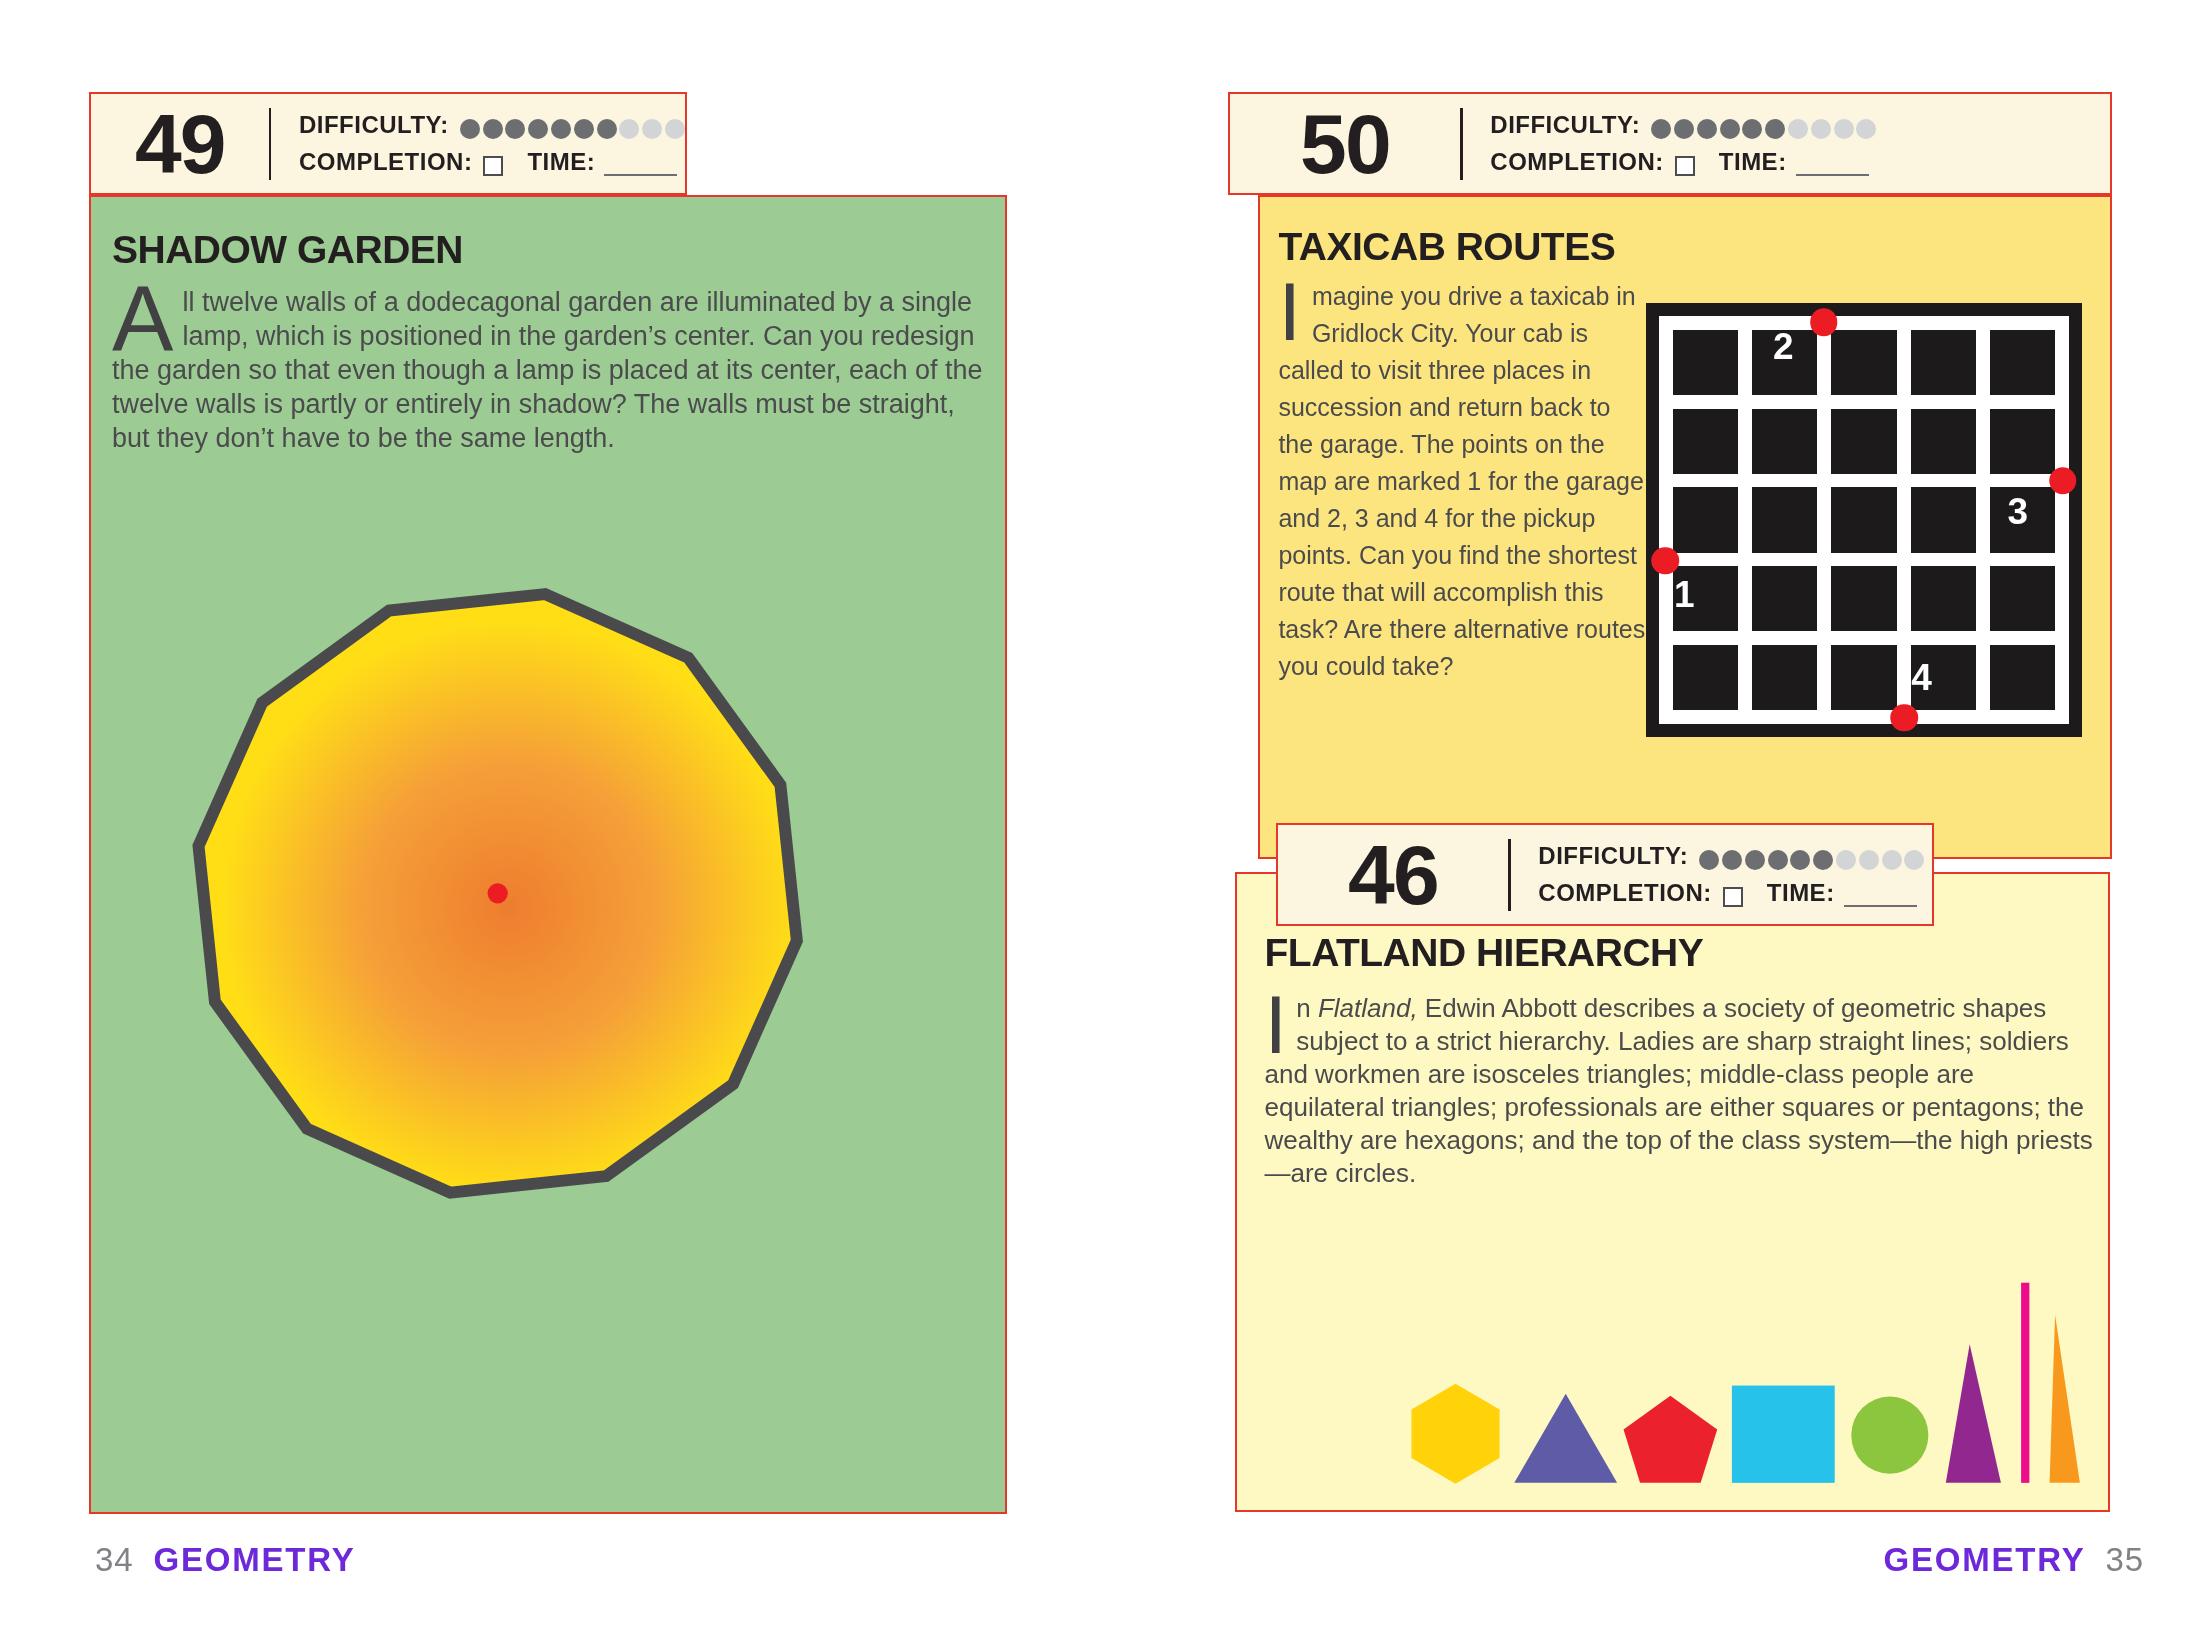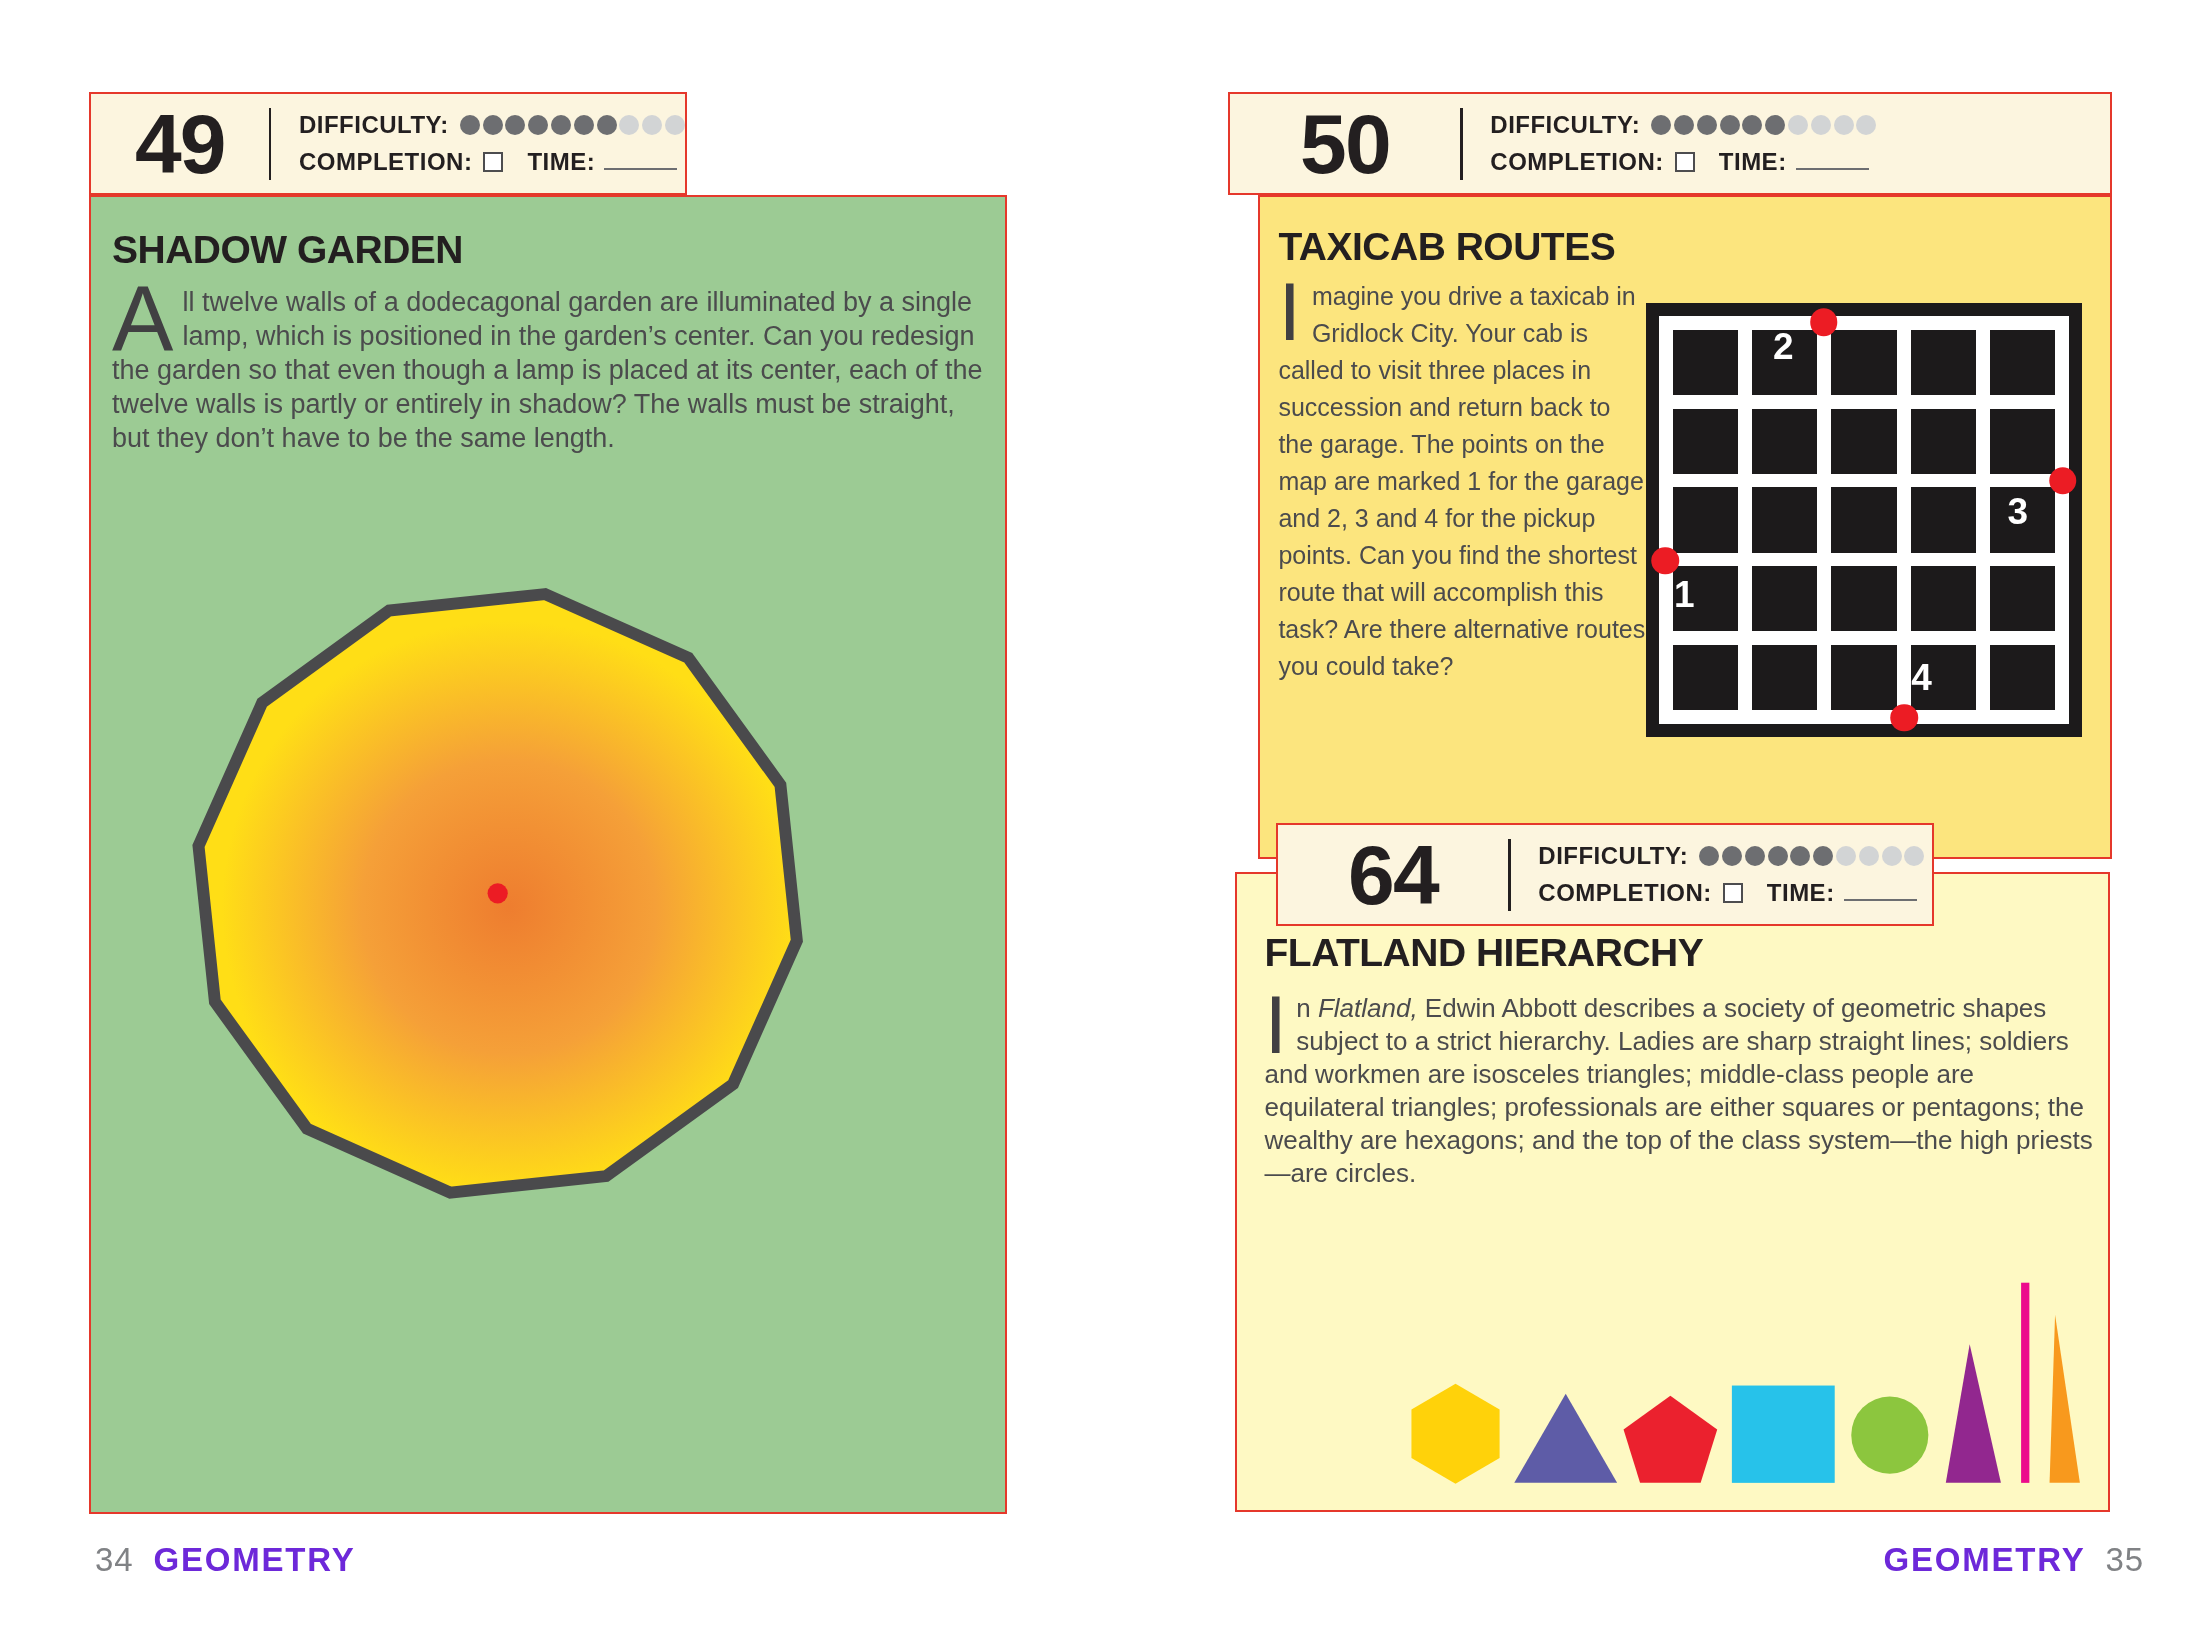--- a/index.html
+++ b/index.html
@@ -7,21 +7,21 @@
   body { font-family:"Liberation Sans", sans-serif; }
   .sheet { position:relative; width:2204px; height:1653px; background:#ffffff; overflow:hidden; }
 
   
   .pz-head { position:absolute; display:flex; align-items:center; background:#fcf5df;
              border:2.8px solid #e5382b; z-index:5; }
   .pz-num { width:230px; text-align:center; font-size:84px; font-weight:700; color:#231f20;
             line-height:1; letter-spacing:-1.8px; }
   .pz-div { width:2.8px; height:72px; background:#231f20; flex:0 0 auto; }
   .pz-meta { display:flex; flex-direction:column; gap:9.2px; padding-left:27.5px; }
-  .meta-row { display:flex; align-items:center; font-size:24px; font-weight:700;
+  .meta-row { display:flex; align-items:flex-end; font-size:24px; font-weight:700;
               letter-spacing:0.5px; color:#231f20; white-space:nowrap; }
   .dots { display:flex; gap:2.8px; margin-left:11px; }
   .dot { width:20px; height:20px; border-radius:50%; }
   .dot-filled { background:#6d6e71; }
   .dot-empty  { background:#d2d4d5; }
   .checkbox { width:20px; height:20px; border:2.8px solid #4d4d4f; background:#ffffff;
               margin:0 24px 0 11px; }
   .time-line { display:inline-block; width:73px; border-bottom:2.8px solid #6d6e71;
                height:16.5px; margin-left:9.2px; }
 
@@ -210,21 +210,21 @@
       <polygon points="472,128 523,165 505,223 439,223 421,165" fill="#eb212e"></polygon>
       <rect x="539" y="117" width="112" height="106" fill="#27c2ea"></rect>
       <circle cx="711" cy="171" r="42" fill="#8cc63e"></circle>
       <polygon points="798,72 832,223 772,223" fill="#92278f"></polygon>
       <rect x="854" y="5" width="9" height="218" fill="#ec0c8c"></rect>
       <polygon points="891,40 918,223 885,223" fill="#f8991d"></polygon>
     </svg>
   </div>
 
   <div class="pz-head" style="left:1276px; top:823px; width:658px; height:103px;">
-    <div class="pz-num">64</div>
+    <div class="pz-num">46</div>
     <div class="pz-div"></div>
     <div class="pz-meta">
       <div class="meta-row">
         <span>DIFFICULTY:</span>
         <span class="dots">
             <span class="dot dot-filled"></span>
             <span class="dot dot-filled"></span>
             <span class="dot dot-filled"></span>
             <span class="dot dot-filled"></span>
             <span class="dot dot-filled"></span>

